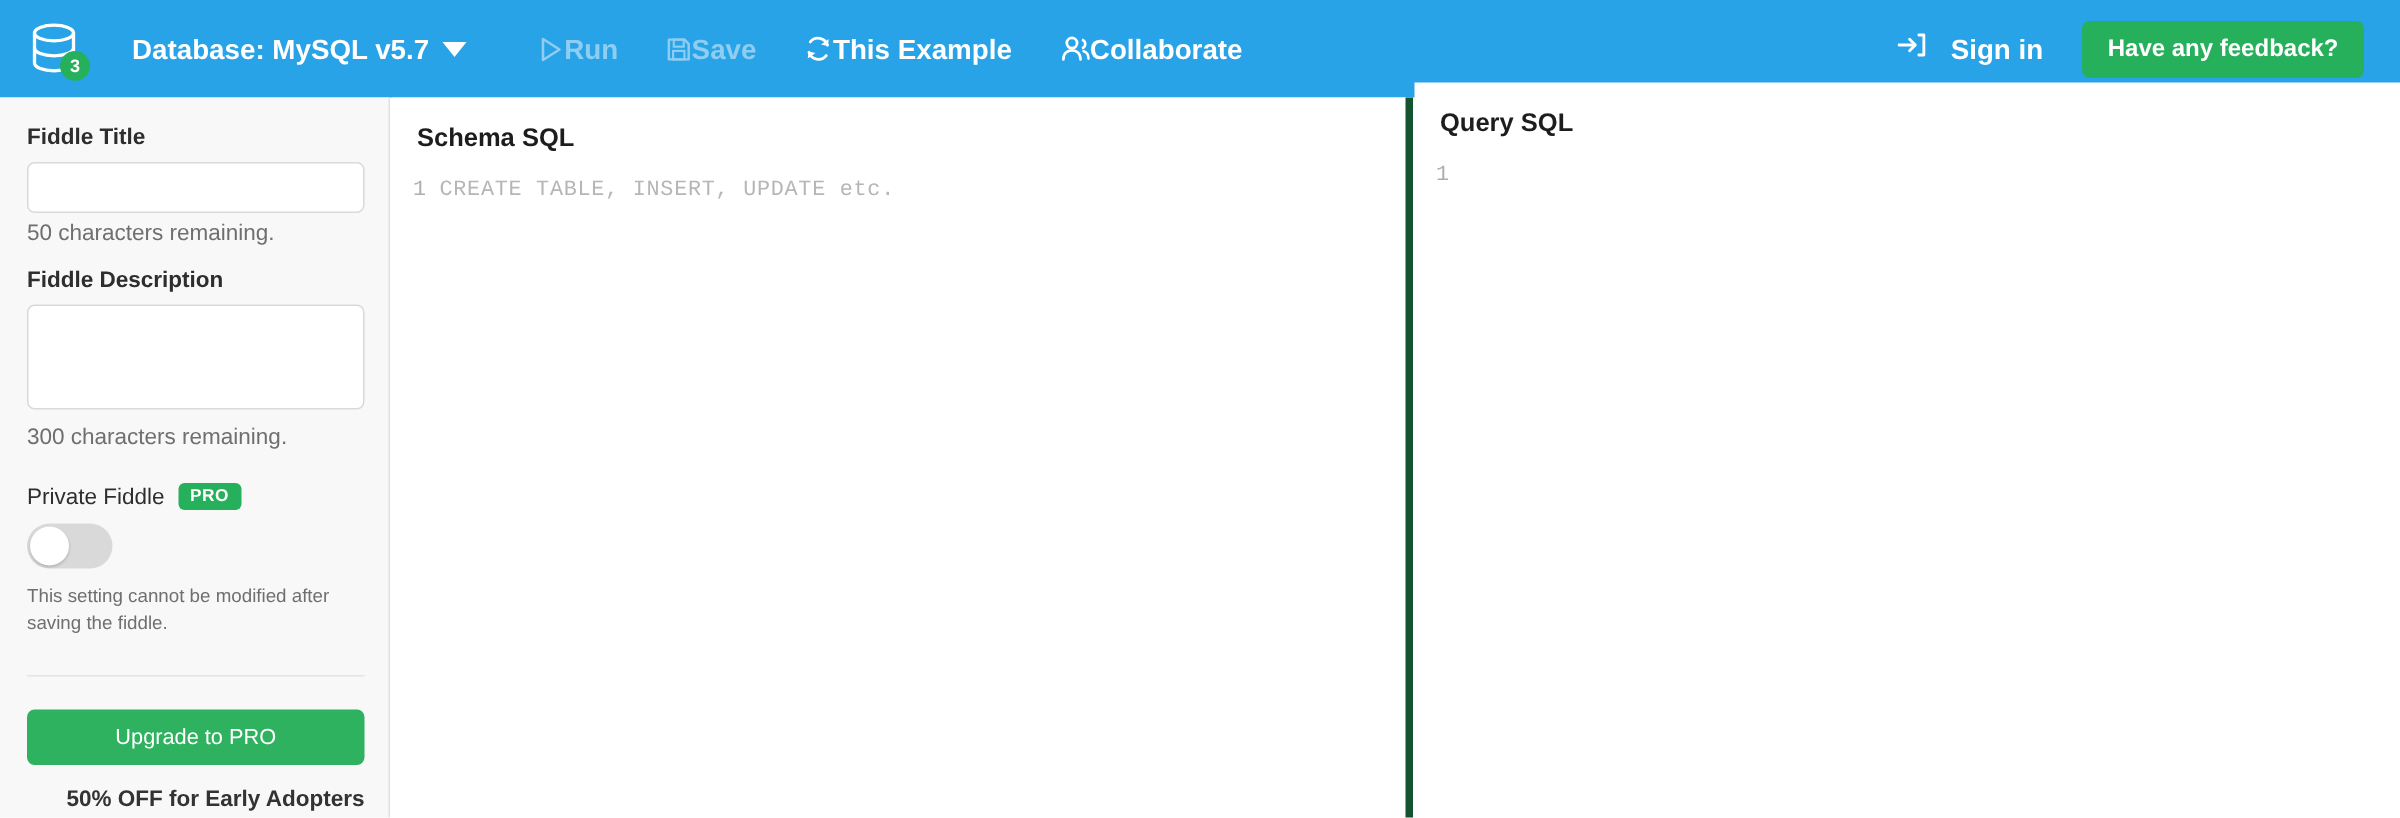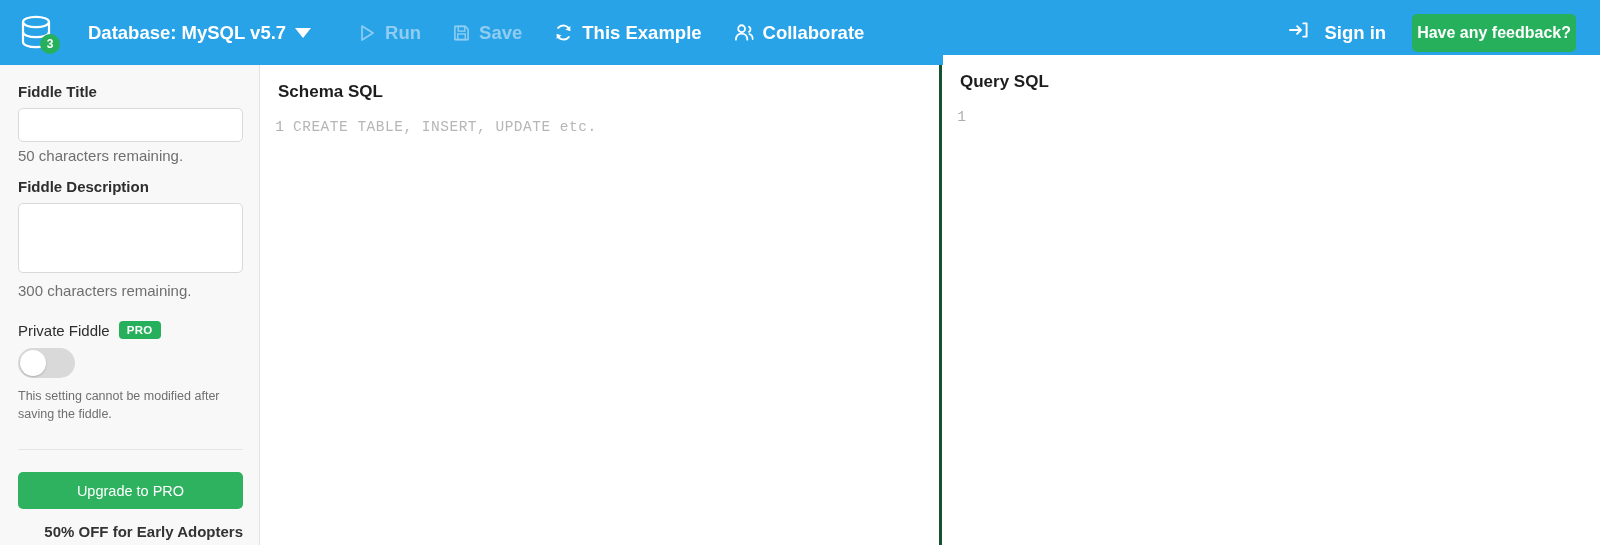--- a/index.html
+++ b/index.html
@@ -38,40 +38,40 @@
     margin-left: 16px; cursor: pointer; white-space: nowrap;
   }
   .caret {
     width: 0; height: 0;
     border-left: 8px solid transparent;
     border-right: 8px solid transparent;
     border-top: 10px solid #ffffff;
   }
   #toolbar { display: flex; align-items: center; margin-left: 48px; gap: 32px; }
   .tbtn {
-    display: flex; align-items: center; gap: 9px;
+    display: flex; align-items: center; 
     color: #ffffff; font-size: 18.5px; font-weight: bold;
     cursor: pointer; white-space: nowrap;
   }
   .tbtn.disabled { color: #8fcdf1; cursor: default; }
   .tbtn svg { display: block; }
   #header-right {
     margin-left: auto; display: flex; align-items: center;
     gap: 26px; padding-right: 24px;
   }
   #signin {
     display: flex; align-items: center; gap: 16px;
     color: #ffffff; font-size: 18.5px; font-weight: bold;
     cursor: pointer; white-space: nowrap;
   }
   #feedback-btn {
     background: #27b05b; color: #ffffff;
     font-size: 16px; font-weight: bold;
     border: none; border-radius: 5px;
-    padding: 10px 5px; cursor: pointer;
+    padding: 10px 17px; cursor: pointer;
     font-family: "Liberation Sans", sans-serif;
     white-space: nowrap;
   }
 
   
   #sidebar {
     position: absolute; top: 65px; left: 0;
     width: 260px; height: 480px;
     background: #f8f8f8;
     border-right: 1px solid #e2e2e2;
@@ -143,21 +143,21 @@
   #offer-text {
     font-size: 15px; font-weight: bold; color: #333333;
     text-align: right; width: 225px; margin: 14px 0 0 0;
   }
 
   
   #schema-pane {
     position: absolute; top: 65px; left: 261px;
     width: 681px; height: 480px;
     background: #ffffff;
-    border-right: 3px solid #14532d;
+    border-right: 5px solid #14532d;
   }
   #query-pane {
     position: absolute; top: 55px; left: 943px;
     width: 657px; height: 480px;
     background: #ffffff;
   }
   .pane-title {
     font-size: 17px; font-weight: bold; color: #1d1d1d;
     margin: 0; padding: 17px 0 0 17px;
   }

